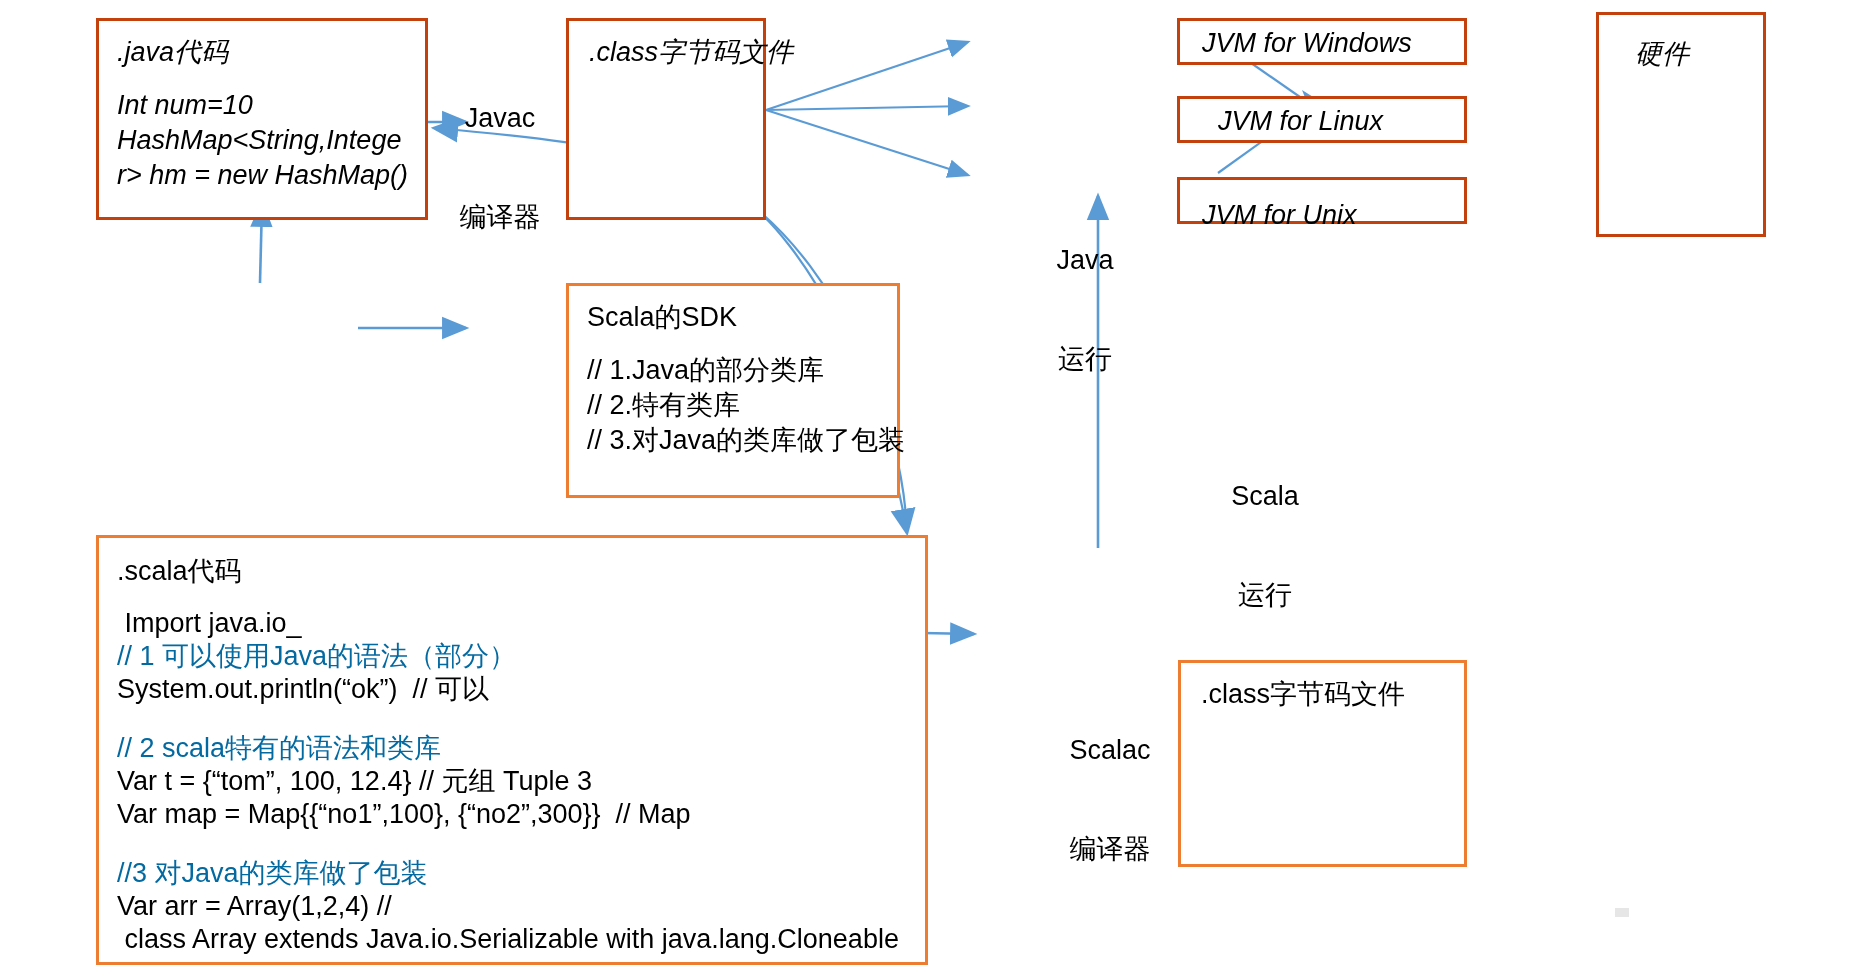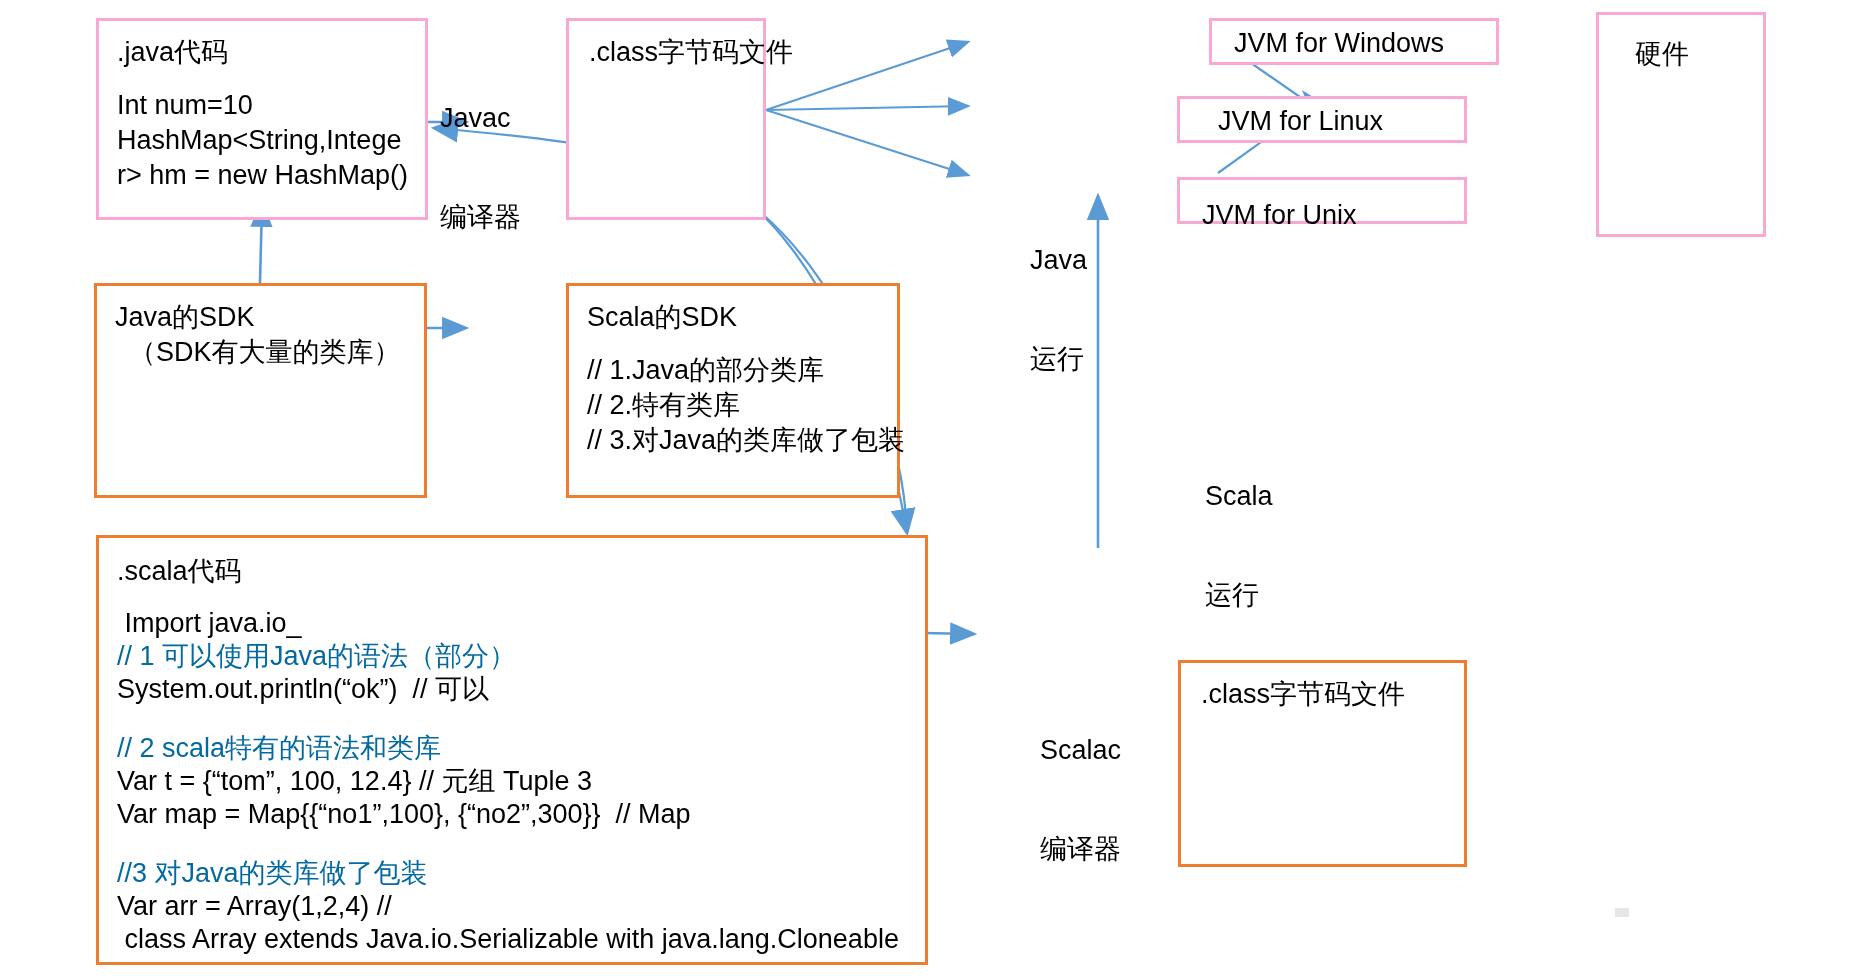--- a/index.html
+++ b/index.html
@@ -24,41 +24,42 @@
     width: 1865px;
     height: 976px;
     pointer-events: none;
   }
   .node {
     position: absolute;
     box-sizing: border-box;
     background: #ffffff;
     z-index: 2;
   }
-  .node.blue  { border: 3px solid #f9a8d4; }
+  .node.blue  { border: 3px solid #c2410c; font-style: italic; }
   .node.orange{ border: 3px solid #ed7d31; }
   .node .body {
     padding: 14px 18px 0 18px;
   }
   .ln {
     font-size: 27px;
     line-height: 35px;
     color: #000000;
     white-space: pre;
   }
   .ln.red { color: #0369a1; }
   .ln.gap { height: 18px; }
   .ln.gap2 { height: 26px; }
   .ln.tight { line-height: 33px; }
   .edge-label {
     position: absolute;
     font-size: 27px;
     line-height: 33px;
     color: #000000;
     white-space: pre;
+    text-align: center;
     z-index: 3;
   }
   .artifact {
     position: absolute;
     width: 14px;
     height: 9px;
     background: #e6e6e6;
     z-index: 1;
   }
 </style>
@@ -118,45 +119,39 @@
     <div>Javac</div>
     <div>编译器</div>
   </div>
 
   <div class="node blue" style="left:566px; top:18px; width:200px; height:202px;">
     <div class="body">
       <div class="ln" style="margin-left:2px;">.class字节码文件</div>
     </div>
   </div>
 
-  <div class="node blue" style="left:1177px; top:18px; width:290px; height:47px;margin-left:32px;">
+  <div class="node blue" style="left:1177px; top:18px; width:290px; height:47px;">
     <div class="ln" style="padding:5px 0 0 22px;">JVM for Windows</div>
   </div>
   <div class="node blue" style="left:1177px; top:96px; width:290px; height:47px;">
     <div class="ln" style="padding:5px 0 0 38px;">JVM for Linux</div>
   </div>
   <div class="node blue" style="left:1177px; top:177px; width:290px; height:47px;">
     <div class="ln" style="padding:18px 0 0 22px;">JVM for Unix</div>
   </div>
 
   <div class="node blue" style="left:1596px; top:12px; width:170px; height:225px;">
     <div class="ln" style="padding:22px 0 0 36px;">硬件</div>
   </div>
 
   <div class="edge-label" style="left:1030px; top:178px; width:110px;">
     <div>Java</div>
     <div>运行</div>
   </div>
 
-  <div class="node orange" style="left:94px; top:283px; width:333px; height:215px;">
-    <div class="body">
-      <div class="ln">Java的SDK</div>
-      <div class="ln" style="padding-left:14px;">（SDK有大量的类库）</div>
-    </div>
-  </div>
 
   <div class="node orange" style="left:566px; top:283px; width:334px; height:215px;">
     <div class="body">
       <div class="ln">Scala的SDK</div>
       <div class="ln gap"></div>
       <div class="ln">// 1.Java的部分类库</div>
       <div class="ln">// 2.特有类库</div>
       <div class="ln">// 3.对Java的类库做了包装</div>
     </div>
   </div>

